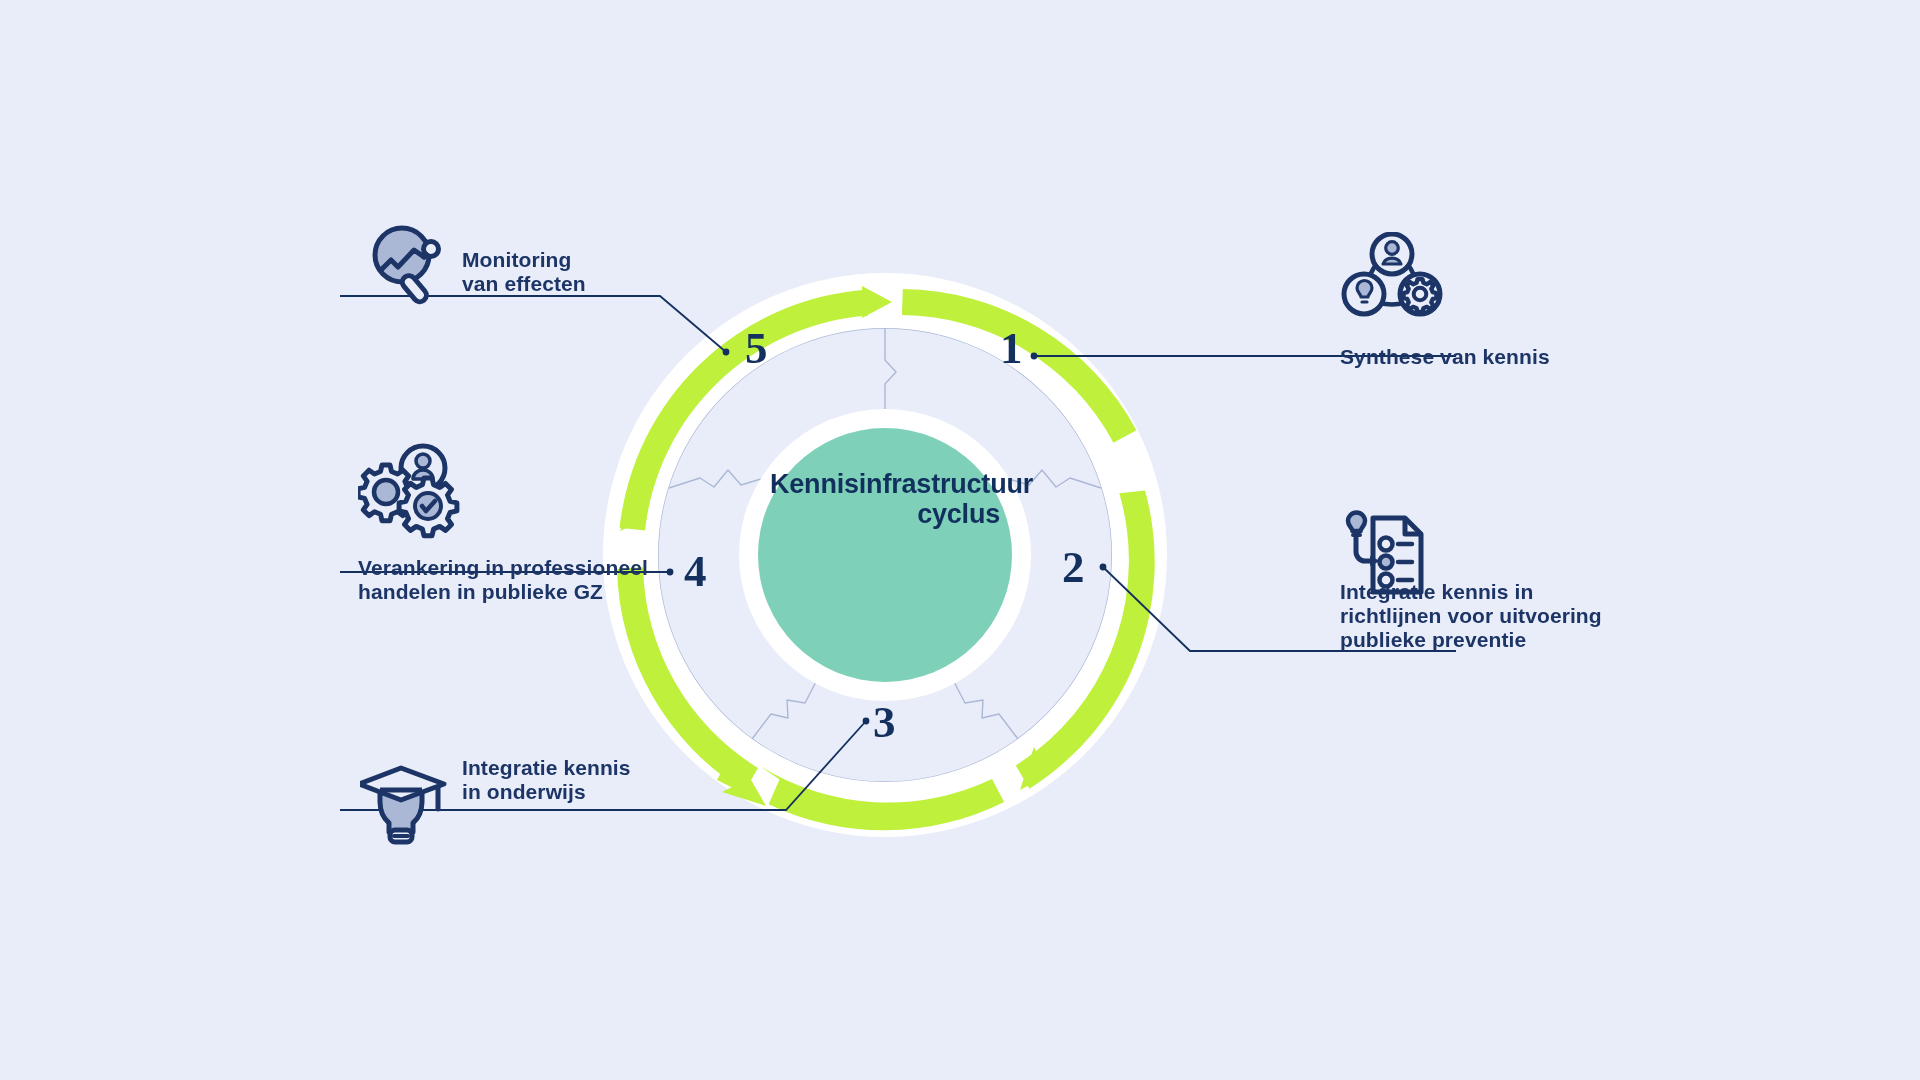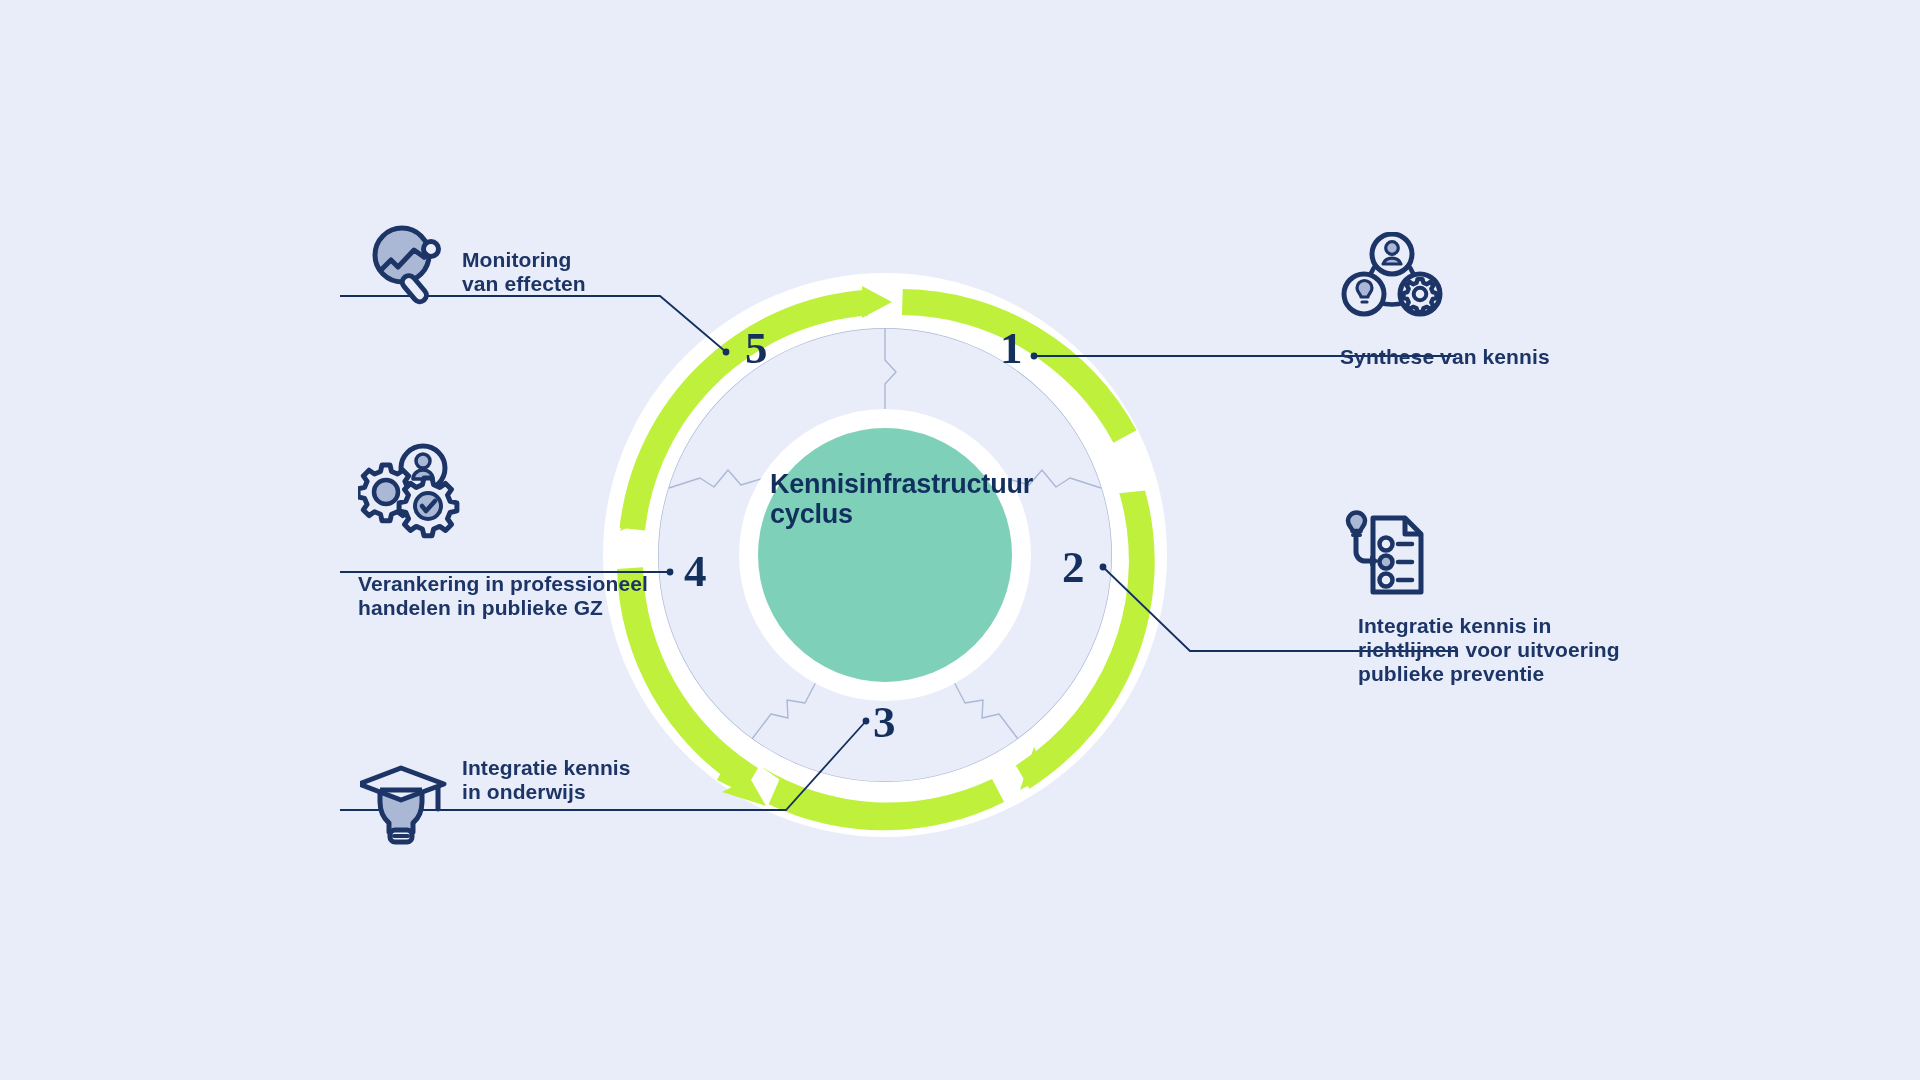--- a/index.html
+++ b/index.html
@@ -44,21 +44,21 @@
     font-weight: 700;
     font-size: 45px;
     line-height: 1;
     font-family: "Liberation Serif", serif;
   }
 
   #center-text {
     position: absolute;
     left: 770px; top: 470px;
     width: 230px;
-    text-align: left;
+    text-align: right;
   }
 </style>
 </head>
 <body>
 
 <div id="stage">
 
   <svg class="layer" viewBox="0 0 1920 1080">
     <defs>
       
@@ -199,21 +199,21 @@
 
       <g transform="translate(70,66)">
         <g stroke="#1c3566" stroke-width="5" fill="#e9edf9" stroke-linejoin="round">
           <path d="M-4,-28 h8 l1.6,6.8 6.2,2.6 5.7,-4 6,6 -4,5.7 2.6,6.2 6.8,1.6 v8 l-6.8,1.6 -2.6,6.2 4,5.7 -6,6 -5.7,-4 -6.2,2.6 -1.6,6.8 h-8 l-1.6,-6.8 -6.2,-2.6 -5.7,4 -6,-6 4,-5.7 -2.6,-6.2 -6.8,-1.6 v-8 l6.8,-1.6 2.6,-6.2 -4,-5.7 6,-6 5.7,4 6.2,-2.6 z"></path>
         </g>
         <circle cx="0" cy="0" r="13" fill="#aab8d6" stroke="#1c3566" stroke-width="4"></circle>
         <polyline points="-6,0 -2,5 7,-5" fill="none" stroke="#1c3566" stroke-width="4.5" stroke-linecap="round" stroke-linejoin="round"></polyline>
       </g>
     </svg>
   </div>
-  <div class="label" style="left:358px; top:572px;">Verankering in professioneel
+  <div class="label" style="left:358px; top:556px;">Verankering in professioneel
 handelen in publieke GZ</div>
 
   <div class="icon-box" style="left:360px; top:760px; width:92px; height:92px;">
     <svg viewBox="0 0 92 92" width="92" height="92">
 
       <path d="M20,30 h42 v12 a21,26 0 0 1 -9,21 v9 h-24 v-9 a21,26 0 0 1 -9,-21 z" fill="#aab8d6" stroke="#1c3566" stroke-width="5" stroke-linejoin="round"></path>
 
       <rect x="30" y="70" width="22" height="12" rx="5" fill="#e9edf9" stroke="#1c3566" stroke-width="5"></rect>
       <line x1="34" y1="76" x2="48" y2="76" stroke="#1c3566" stroke-width="4" stroke-linecap="round"></line>
 
@@ -263,17 +263,17 @@
       <circle cx="46" cy="72" r="6.5" fill="#e9edf9" stroke="#1c3566" stroke-width="4.5"></circle>
       <line x1="58" y1="72" x2="72" y2="72" stroke="#1c3566" stroke-width="4.5" stroke-linecap="round"></line>
 
       <path d="M8,13 a8.5,8.5 0 0 1 17,0 c0,5 -4.4,6.6 -4.4,10 h-8.2 c0,-3.4 -4.4,-5 -4.4,-10 z" fill="#aab8d6" stroke="#1c3566" stroke-width="4.5" stroke-linejoin="round"></path>
       <line x1="13" y1="27" x2="20" y2="27" stroke="#1c3566" stroke-width="4" stroke-linecap="round"></line>
 
       <path d="M16,30 v14 a9,9 0 0 0 9,9 h9" fill="none" stroke="#1c3566" stroke-width="5" stroke-linecap="round"></path>
       <polygon points="40,53 30,48 30,58" fill="#1c3566"></polygon>
     </svg>
   </div>
-  <div class="label" style="left:1340px; top:614px;margin-left:18px;">Integratie kennis in
+  <div class="label" style="left:1340px; top:580px;">Integratie kennis in
 richtlijnen voor uitvoering
 publieke preventie</div>
 
 </div>
 
 </body></html>

